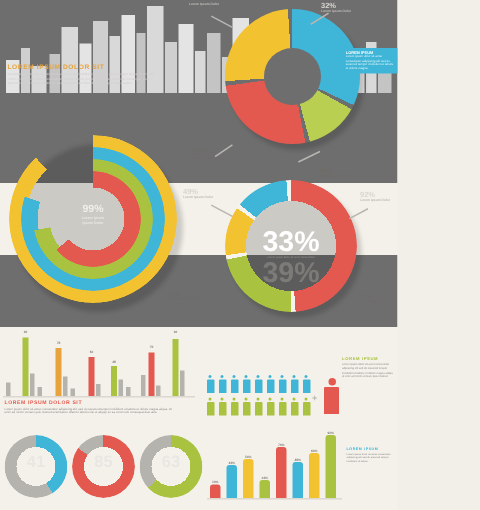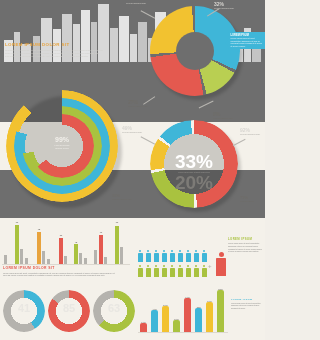--- a/index.html
+++ b/index.html
@@ -205,21 +205,21 @@
           #f2c230 262deg 305deg,
           #f6f3ed 305deg 309deg,
           #3fb6d8 309deg 356deg,
           #f6f3ed 356deg 360deg);
        -webkit-mask:radial-gradient(circle, transparent 30px, #000 30px);
        mask:radial-gradient(circle, transparent 30px, #000 30px);"></div>
 
   <div class="bigpct" style="left:150px;top:152px;width:88px;">
     <div class="v1">33%</div>
     <div class="cap">Lorem ipsum dolor sit amet consectetur</div>
-    <div class="v2">20%</div>
+    <div class="v2">39%</div>
   </div>
 
   <div class="leader" style="left:140px;top:140px;width:16px;height:.5px;transform:rotate(28deg);"></div>
   <div class="calloutlbl onGray" style="left:122px;top:126px;">
     <div class="pct" style="color:#d8d6d1;">49%</div>
     <div class="sub">Lorem Ipsum Dolor</div>
   </div>
 
   <div class="leader" style="left:232px;top:142px;width:14px;height:.5px;transform:rotate(-28deg);"></div>
   <div class="calloutlbl onGray" style="left:240px;top:128px;">

